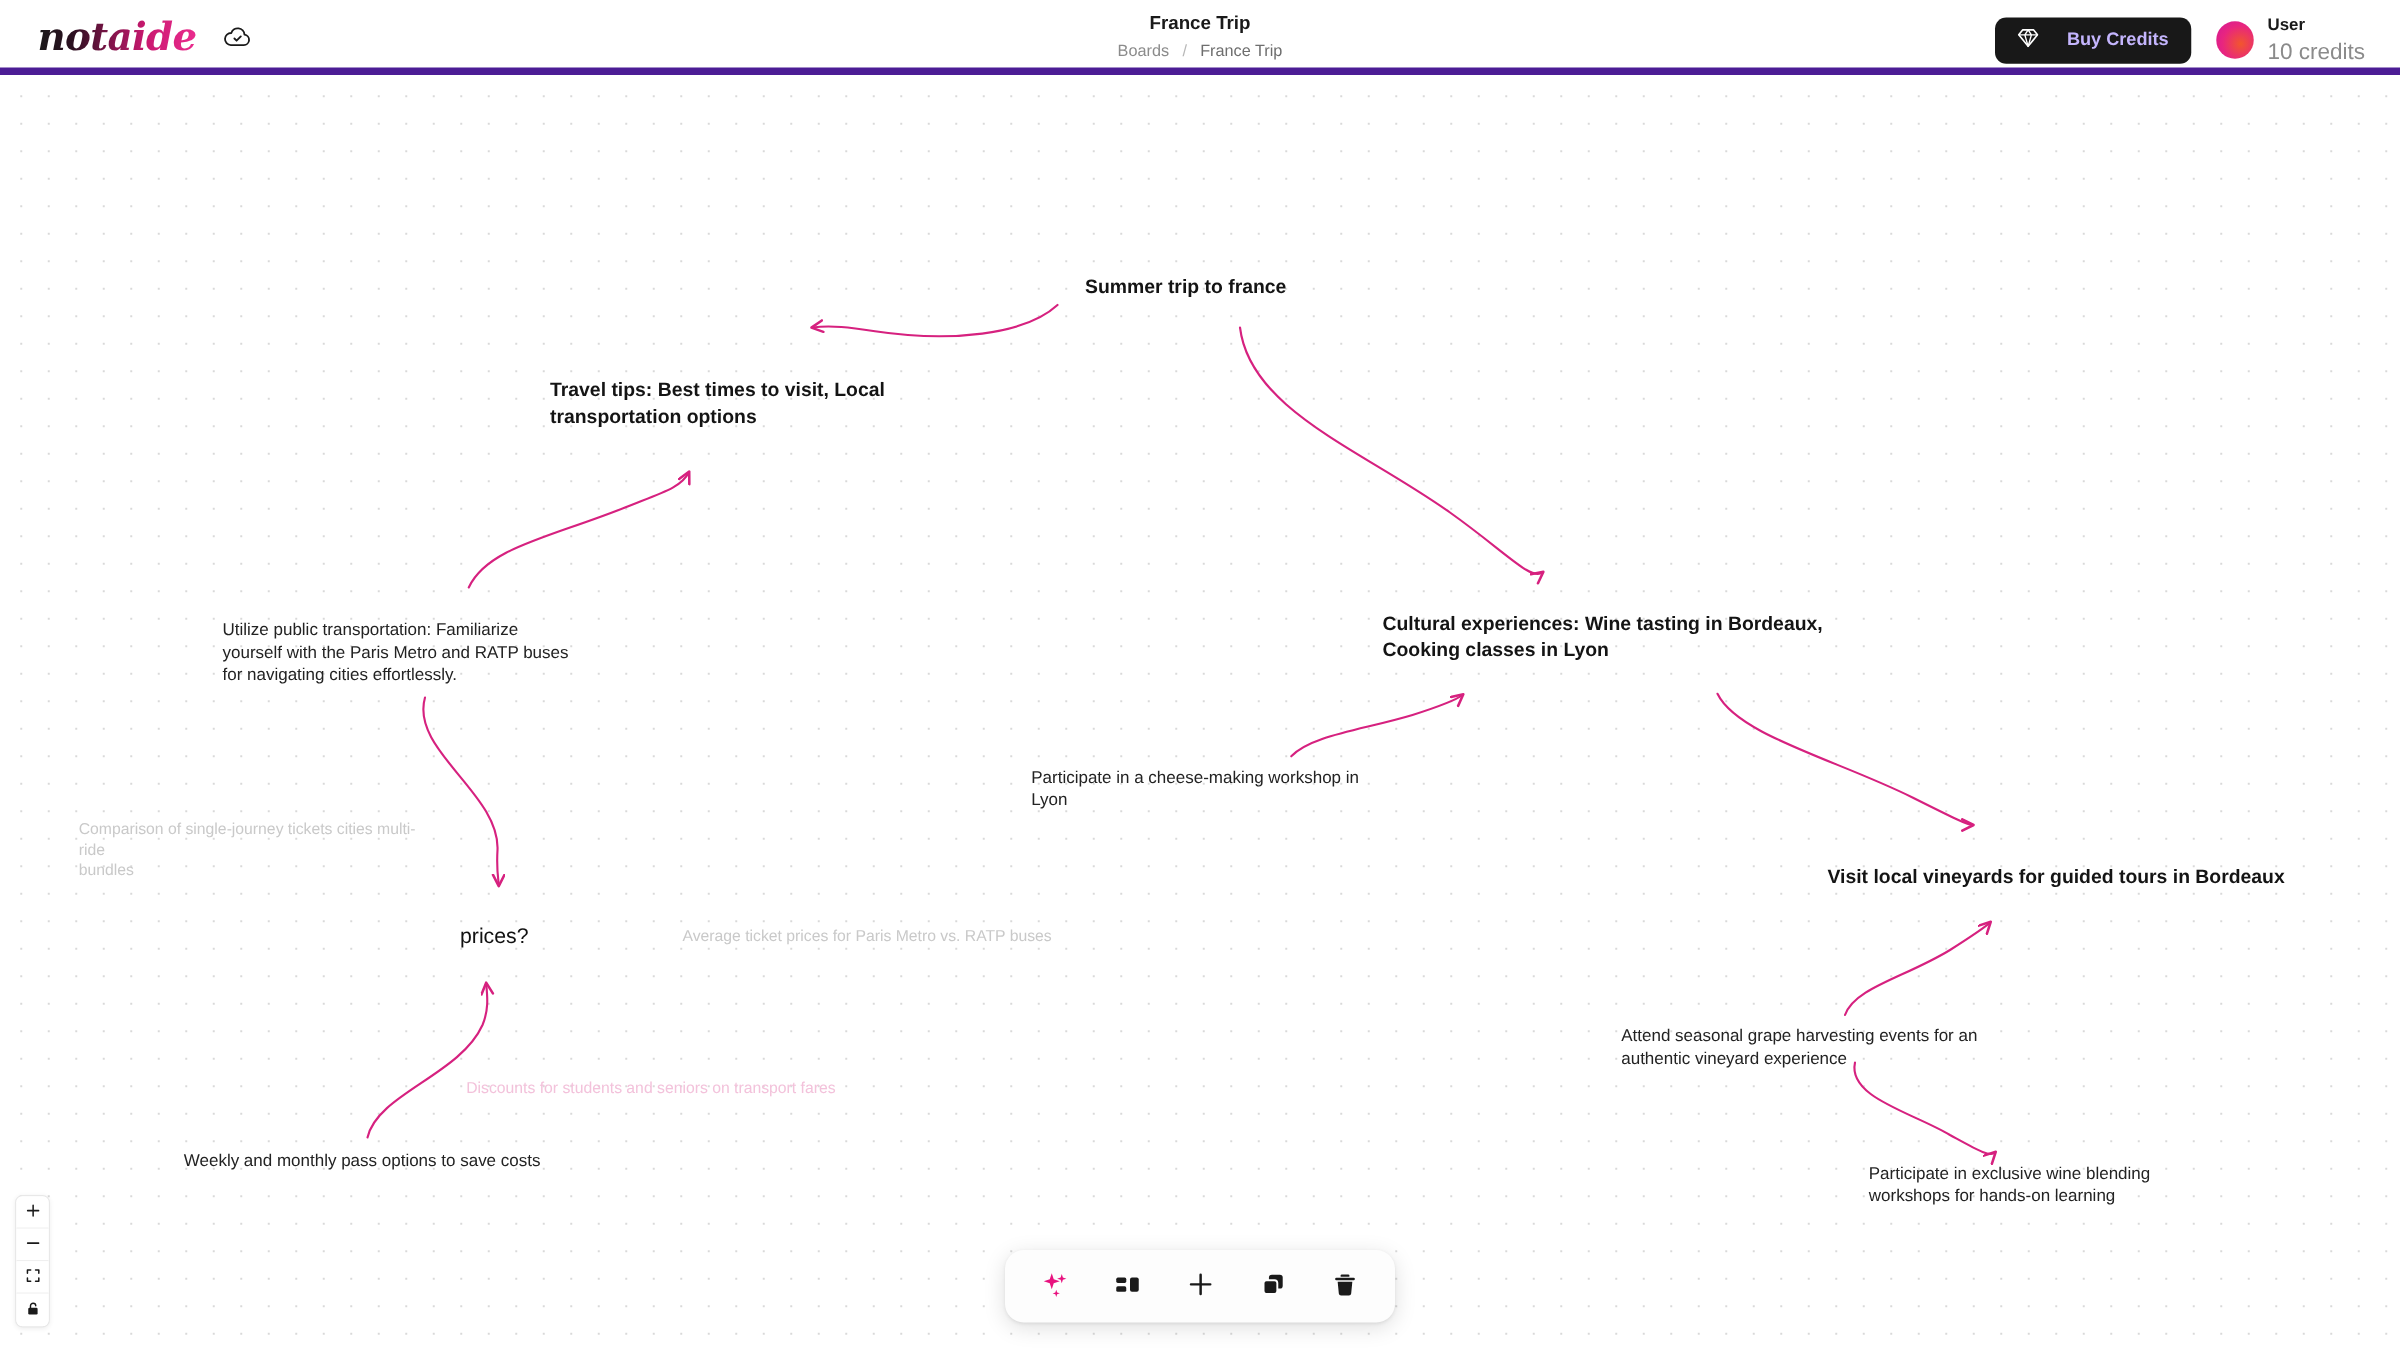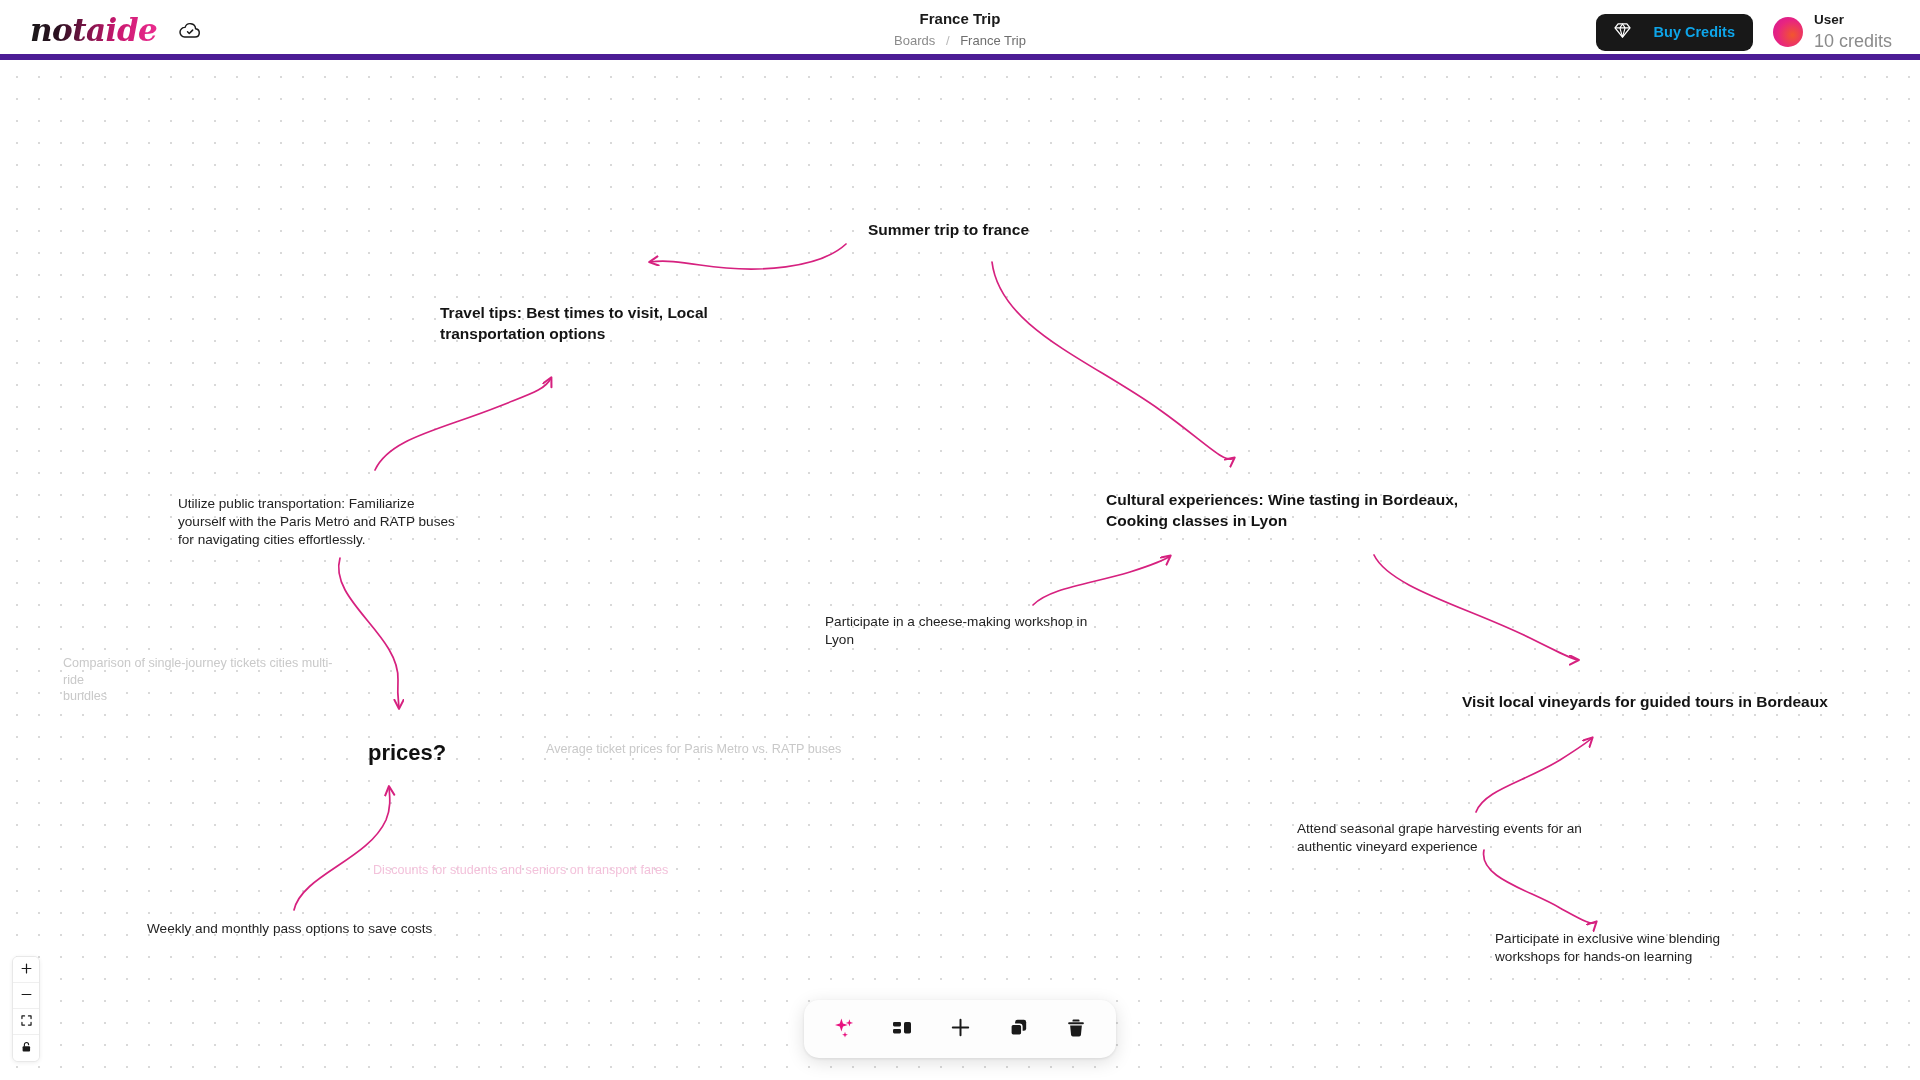--- a/index.html
+++ b/index.html
@@ -53,21 +53,21 @@
   .breadcrumb .crumb-link { color: #8b8b8b; }
   .breadcrumb .crumb-sep { margin: 0 7px; color: #b8b8b8; }
   .breadcrumb .crumb-current { color: #6e6e6e; }
 
   .top-right {
     position: absolute; right: 28px; top: 12px;
     display: flex; align-items: center; gap: 20px;
   }
   .buy-credits {
     display: flex; align-items: center; gap: 23px;
-    background: #181818; color: #0ea5e9;
+    background: #181818; color: #c4b5fd;
     border: none; border-radius: 9px;
     height: 37px; padding: 0 18px;
     font-size: 14.5px; font-weight: 700;
     font-family: "Liberation Sans", sans-serif;
     cursor: pointer;
   }
   .user-block { display: flex; align-items: center; gap: 11px; }
   .avatar {
     width: 30px; height: 30px; border-radius: 50%;
     background: radial-gradient(circle at 65% 60%, #f2562d 0%, #e8257f 55%, #d2179a 100%);
@@ -92,21 +92,21 @@
     position: absolute;
     font-size: 14.5px;
     line-height: 1.33;
     color: #1f1f1f;
     white-space: pre-line;
     cursor: default;
   }
   .node.root       { font-size: 15.5px; font-weight: 700; color: #141414; }
   .node.branch     { font-size: 15.5px; font-weight: 700; color: #141414; }
   .node.leaf       { font-size: 13.6px; font-weight: 400; color: #232323; }
-  .node.bold-small { font-size: 22px;   font-weight: 700; color: #111111; }
+  .node.bold-small { font-size: 17px;   font-weight: 400; color: #111111; }
   .node.ghost-gray { font-size: 12.6px; color: #c9c9c9; }
   .node.ghost-pink { font-size: 12.6px; color: #f3c2db; }
 
   
   .toolbar {
     position: absolute; left: 50%; transform: translateX(-50%);
     bottom: 22px;
     display: flex; align-items: center; gap: 10px;
     background: #fdfdfd;
     border-radius: 15px;

